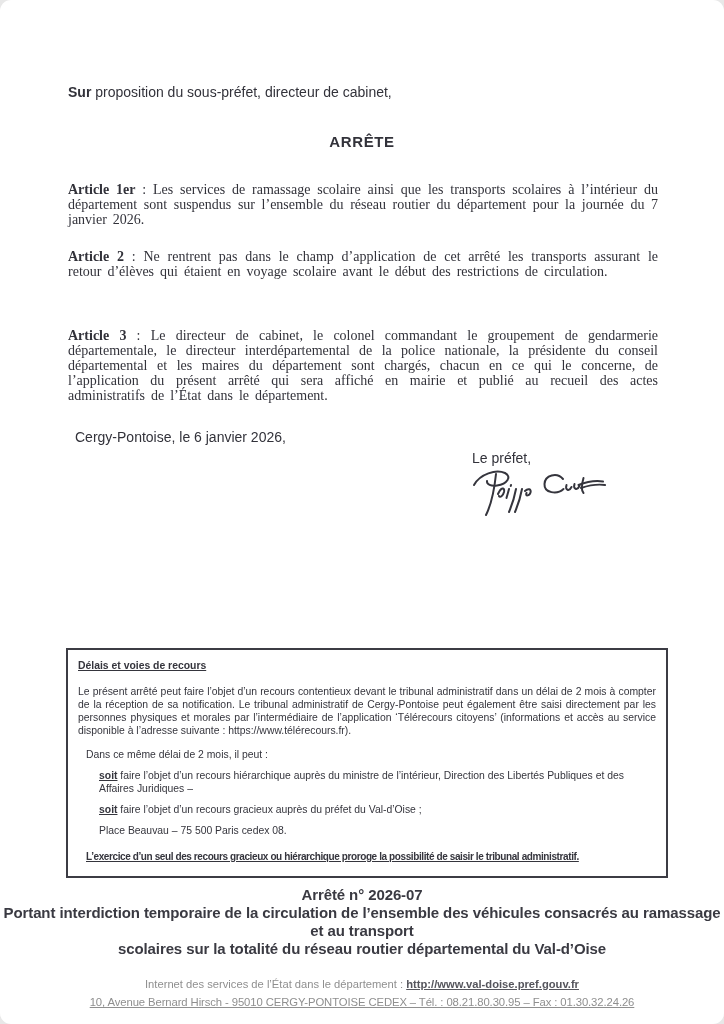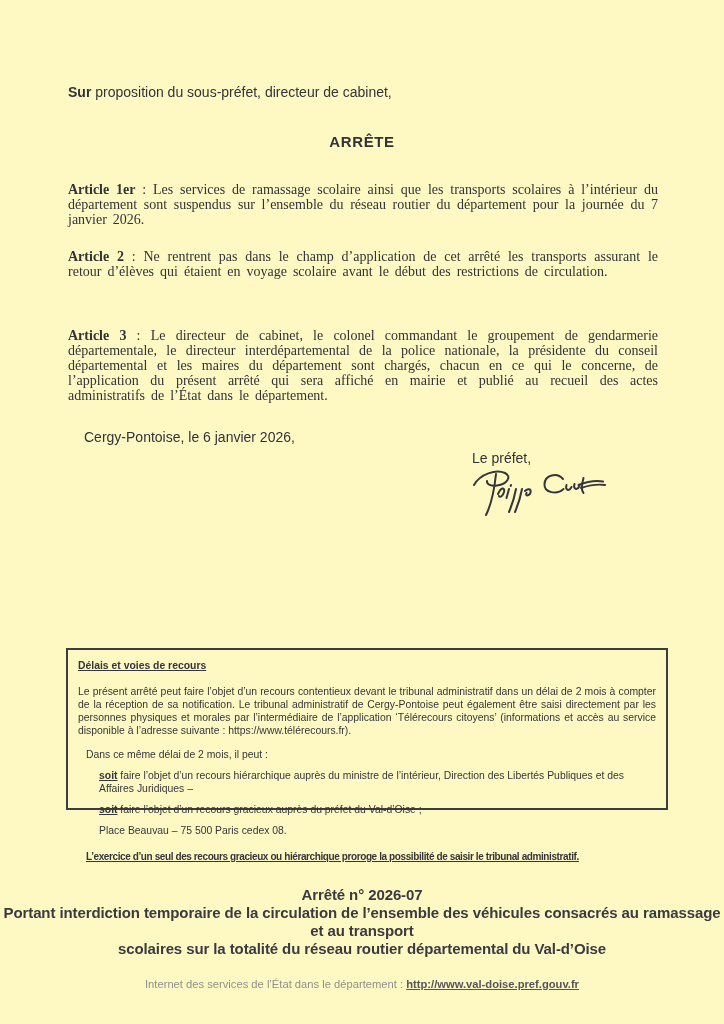--- a/index.html
+++ b/index.html
@@ -1,34 +1,34 @@
 <!DOCTYPE html>
 <html><head>
 <meta charset="utf-8">
 <style>
   html,body{margin:0;padding:0;background:#e8e8e8;}
   .page{
     width:724px;height:1024px;position:relative;margin:0 auto;
-    background:#fef9c3;overflow:hidden;
-    font-family:"Liberation Sans",sans-serif;color:#32323a;
+    background:#ffffff;overflow:hidden;
+    font-family:"Liberation Sans",sans-serif;color:#32323a;border-radius:11px;
   }
   .abs{position:absolute;margin:0;}
   .opening{left:68px;top:84px;font-size:14px;}
   .title{left:0;right:0;top:133px;text-align:center;font-size:15px;font-weight:bold;letter-spacing:.6px;}
   .article{left:68px;width:590px;font-size:14px;line-height:15px;text-align:justify;word-spacing:2.5px;font-family:Liberation Serif, serif;}
   .art1{top:182px;}
   .art2{top:249px;}
   .art3{top:328px;}
-  .place{left:84px;top:429px;font-size:14px;}
+  .place{left:75px;top:429px;font-size:14px;}
   .prefet{left:472px;top:450px;font-size:14px;}
   .signature{left:466px;top:463px;width:140px;height:56px;}
   .sig-stroke{fill:none;stroke:#35353d;stroke-width:4;stroke-linecap:round;stroke-linejoin:round;}
 
   .box{
-    left:66px;top:648px;width:602px;height:162px;box-sizing:border-box;
+    left:66px;top:648px;width:602px;height:230px;box-sizing:border-box;
     border:2px solid #3c3c44;padding:9px 10px;
     font-size:10.4px;line-height:13px;color:#35353d;
   }
   .box p{margin:8px;}
   .box-title{font-weight:bold;text-decoration:underline;margin:0 0 13px 0 !important;}
   .box-para-just{text-align:justify;margin:0 0 11px 0 !important;}
   .options{margin-left:13px;}
   .soit{font-weight:bold;text-decoration:underline;}
   .box-url{color:inherit;text-decoration:none;cursor:pointer;}
   .box-closing{margin-top:13px !important;font-weight:bold;text-decoration:underline;
@@ -88,15 +88,16 @@
   </div>
 
   <div class="abs refblock">
     <p>Arrêté n° 2026-07</p>
     <p>Portant interdiction temporaire de la circulation de l’ensemble des véhicules consacrés au ramassage et au transport</p>
     <p>scolaires sur la totalité du réseau routier départemental du Val-d’Oise</p>
   </div>
 
   <div class="abs footer">
     <p class="f1"><span>Internet des services de l’État dans le département : </span><a class="footer-url">http://www.val-doise.pref.gouv.fr</a></p>
+    <p class="f2">10, Avenue Bernard Hirsch - 95010 CERGY-PONTOISE CEDEX – Tél. : 08.21.80.30.95 – Fax : 01.30.32.24.26</p>
   </div>
 
 </div>
 
 </body></html>

